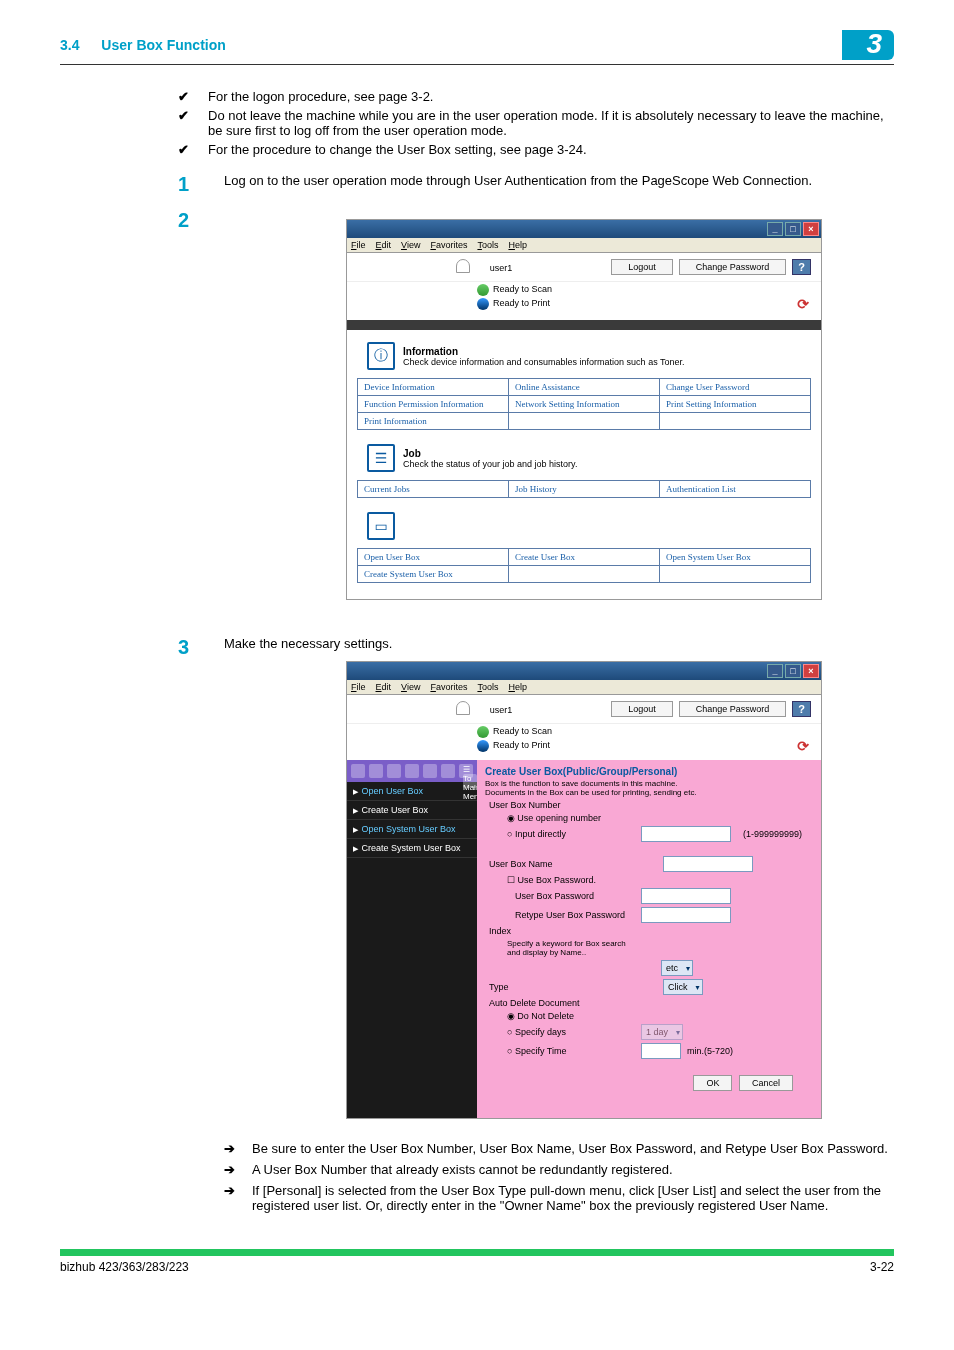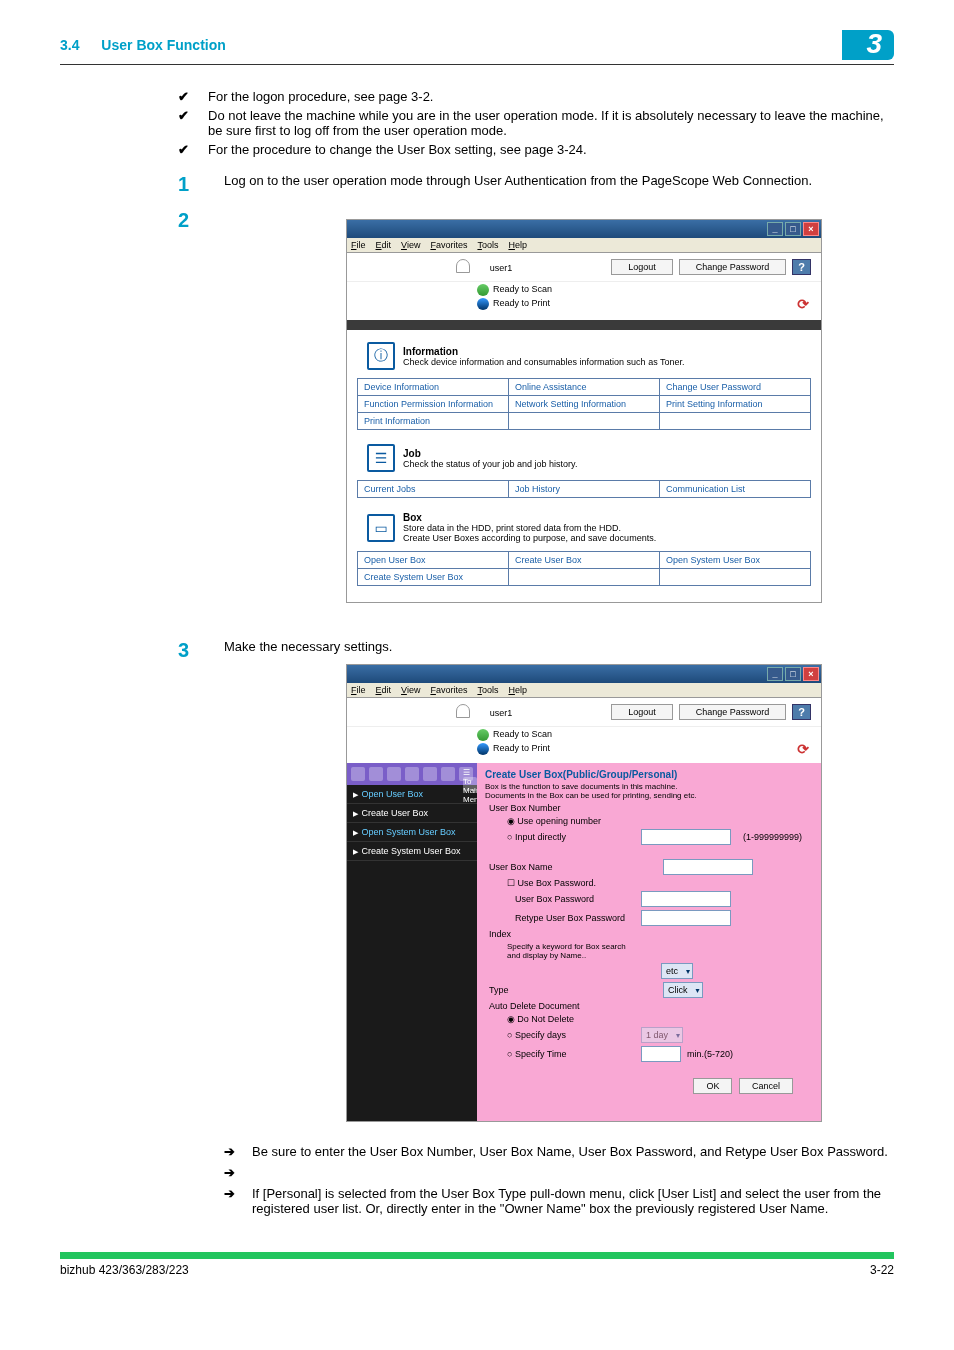--- a/index.html
+++ b/index.html
@@ -37,21 +37,21 @@
   .status-row { display: flex; gap: 4px; font-size: 9px; margin-bottom: 2px;}
   .status-dot { width: 12px; height: 12px; border-radius: 50%; display: inline-block; }
   .dot-green { background: linear-gradient(#6c6,#393); }
   .dot-blue { background: linear-gradient(#39f,#036); }
   .refresh { position: absolute; right: 12px; bottom: 6px; color: #c33; font-size: 14px; font-weight: bold; }
   .divider-dark { height: 10px; background: #3a3a3a; margin-top: 2px; }
   .section-head { display: flex; align-items: center; gap: 8px; padding: 8px 10px 2px 10px; }
   .section-icon { width: 28px; height: 28px; border: 2px solid #0a5aa0; display: flex; justify-content: center; align-items: center; font-size: 14px; color:#0a5aa0; border-radius:2px;}
   .section-title-b { font-weight: bold; font-size: 10px; }
   .section-sub { font-size: 9px; }
-  .inv-table { width: 100%; border-collapse: collapse; margin: 6px 0; }
+  .inv-table { width: 100%; border-collapse: collapse; margin: 6px 0; font-family: Liberation Serif, serif; }
   .inv-table td { border: 1px solid #5a7ba8; padding: 3px 6px; font-size: 9px; color: #1a5fa8; width: 33.3%; }
   .panel2-body { display: flex; }
   .sidebar { width: 130px; background: #1a1a1a; color: #fff; font-size: 9px; }
   .side-toolbar { background: #7a5ec8; height: 22px; display: flex; align-items:center; padding: 0 4px; gap:4px; }
   .side-toolbar span { width:14px; height:14px; background:rgba(255,255,255,.3); border-radius:2px; display:inline-block;}
   .mainmenu-btn { margin-left:auto; background:#5a3fa8; padding:1px 4px; font-size:8px; display:flex; align-items:center; gap:2px;}
   .side-item { padding: 4px 6px; border-bottom: 1px solid #333; }
   .side-item.active { color: #fff; }
   .side-item.link { color: #6cf; }
   .tri { color:#fff; margin-right:3px; font-size:7px;}
@@ -178,31 +178,26 @@
               <div>
                   <div class="section-title-b">Job</div>
               <div class="section-sub">Check the status of your job and job history.</div>
                 </div>
             </div>
             <table class="inv-table">
               <tbody>
                   <tr>
                     <td>Current Jobs</td>
                     <td>Job History</td>
-                    <td>Communication List</td>
+                    <td>Authentication List</td>
                   </tr>
             </tbody>
               </table>
             <div class="section-head">
               <div class="section-icon">▭</div>
-              <div>
-                  <div class="section-title-b">Box</div>
-              <div class="section-sub" style="white-space:pre-line;">Store data in the HDD, print stored data from the HDD.
-Create User Boxes according to purpose, and save documents.</div>
-                </div>
             </div>
             <table class="inv-table">
               <tbody>
                   <tr>
                     <td>Open User Box</td>
                     <td>Create User Box</td>
                     <td>Open System User Box</td>
                   </tr>
               <tr>
                     <td>Create System User Box</td>
@@ -350,20 +345,21 @@
           </div>
         </div>
 
         <ul class="notes">
           <li>
               <span class="arrow">➔</span>
               <span>Be sure to enter the User Box Number, User Box Name, User Box Password, and Retype User Box Password.</span>
             </li>
           <li>
               <span class="arrow">➔</span>
+              <span>A User Box Number that already exists cannot be redundantly registered.</span>
             </li>
           <li>
               <span class="arrow">➔</span>
               <span>If [Personal] is selected from the User Box Type pull-down menu, click [User List] and select the user from the registered user list. Or, directly enter in the "Owner Name" box the previously registered User Name.</span>
             </li>
         </ul>
       </div>
     </li>
   </ol>
 </div>

